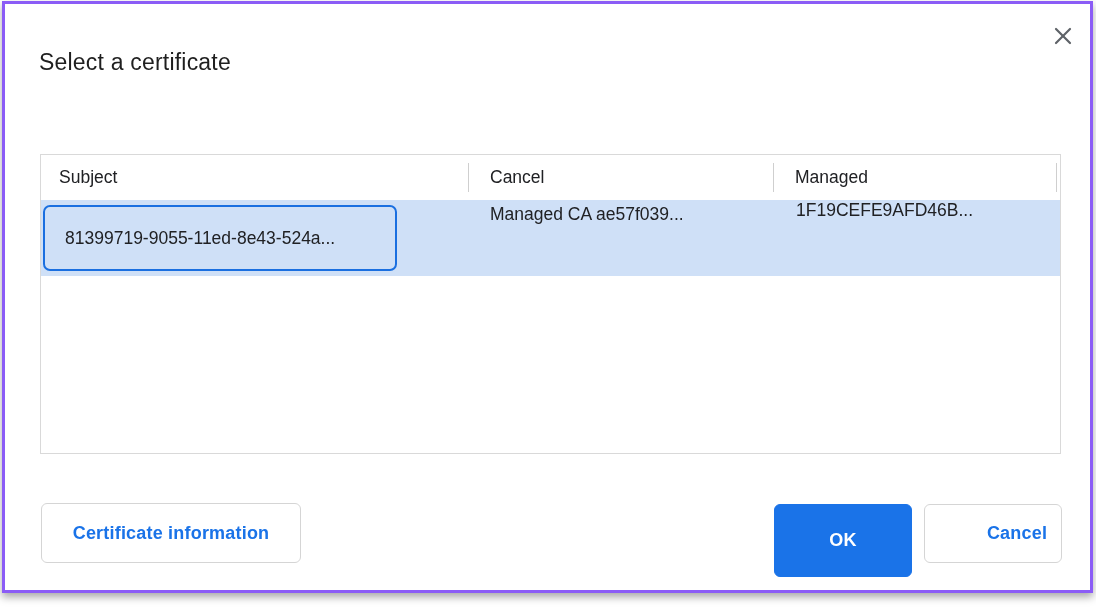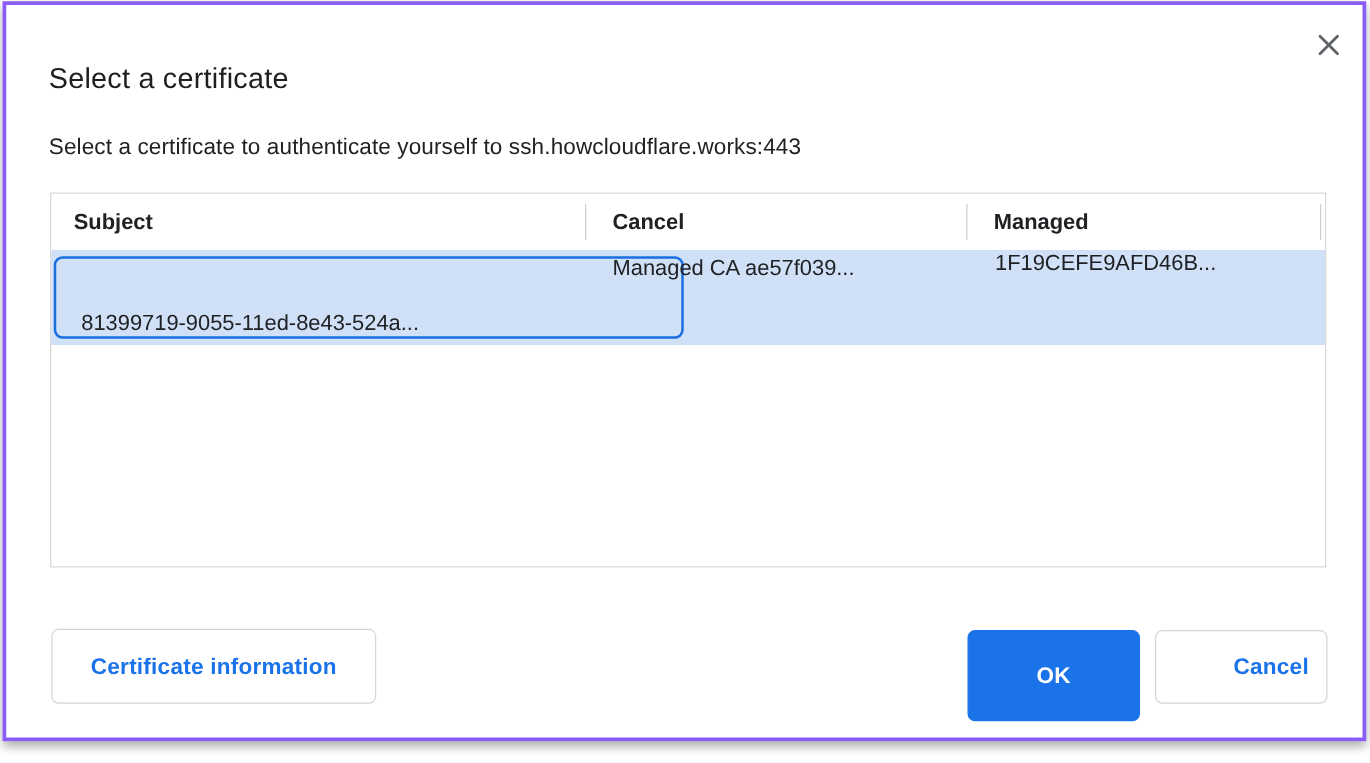--- a/index.html
+++ b/index.html
@@ -56,21 +56,20 @@
     position: absolute;
     left: 0; top: 0;
     width: 100%; height: 45px;
   }
   .th {
     position: absolute;
     top: 0; height: 45px;
     display: flex; align-items: center;
     font-size: 17.5px;
     color: #202124;
-    font-weight: bold;
   }
   .th-subject { left: 18px; }
   .th-issuer  { left: 449px; }
   .th-serial  { left: 754px; }
   .col-divider {
     position: absolute;
     top: 8px; height: 29px; width: 1px;
     background: #cfcfcf;
   }
   .div-1 { left: 427px; }
@@ -79,24 +78,24 @@
   .table-row {
     position: absolute;
     left: 0; top: 45px;
     width: 1019px; height: 76px;
     background: #cfe0f7;
     cursor: pointer;
   }
   .cell-subject-ring {
     position: absolute;
     left: 2px; top: 5px;
-    width: 504px; height: 66px;
+    width: 354px; height: 66px;
     border: 2px solid #1a6fe0;
     border-radius: 7px;
-    display: flex; align-items: flex-end;
+    display: flex; align-items: center;
     padding-left: 20px;
   }
   .cell-text {
     font-size: 17.5px;
     color: #202124;
     white-space: nowrap;
   }
   .cell-issuer {
     position: absolute;
     left: 449px; top: 4px; height: 76px;
@@ -140,21 +139,20 @@
     <span>
       <svg width="20" height="20" viewBox="0 0 20 20">
         <line x1="3" y1="3" x2="17" y2="17" stroke="#5f6368" stroke-width="2.2" stroke-linecap="round"></line>
         <line x1="17" y1="3" x2="3" y2="17" stroke="#5f6368" stroke-width="2.2" stroke-linecap="round"></line>
       </svg>
     </span>
   </button>
 
   <div class="dialog-title">Select a certificate</div>
 
-  <div class="dialog-subtitle">Select a certificate to authenticate yourself to ssh.howcloudflare.works:443</div>
 
   <div class="cert-table">
 
     <div class="table-header">
       <div class="th th-subject">Subject</div>
       <div class="th th-issuer">Cancel</div>
       <div class="th th-serial">Managed</div>
       <div class="col-divider div-1"></div>
       <div class="col-divider div-2"></div>
       <div class="col-divider div-3"></div>

